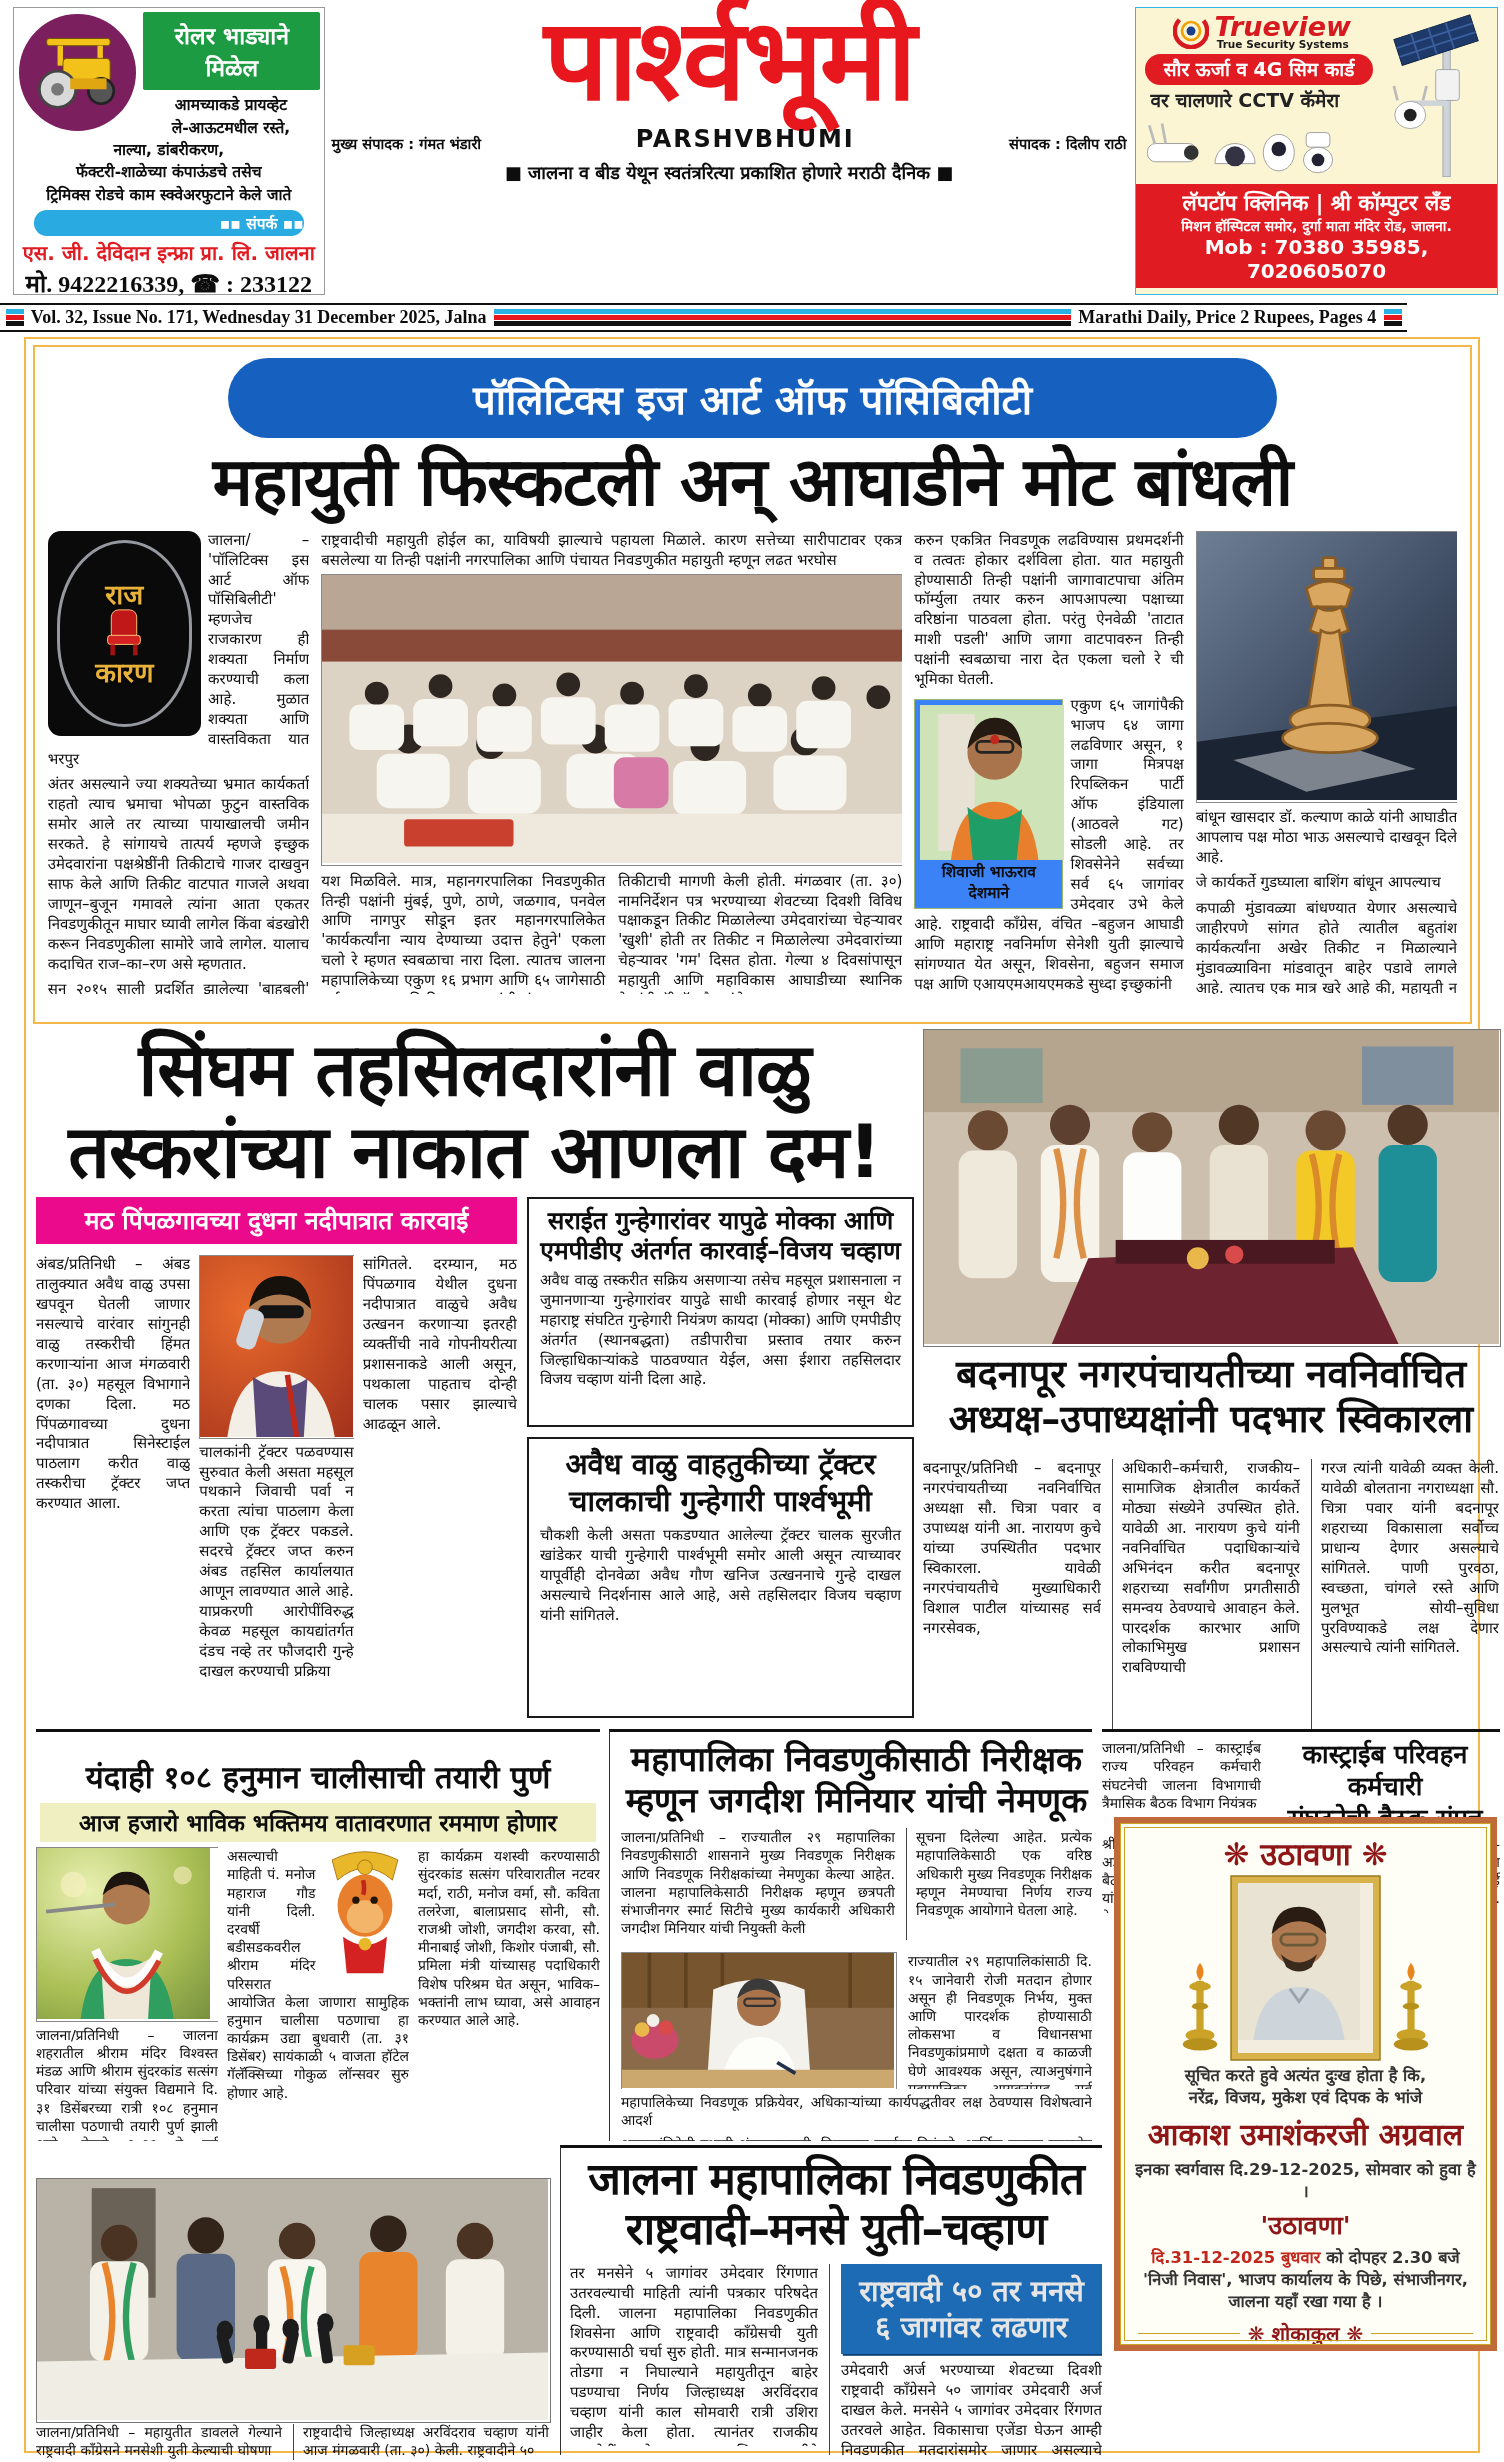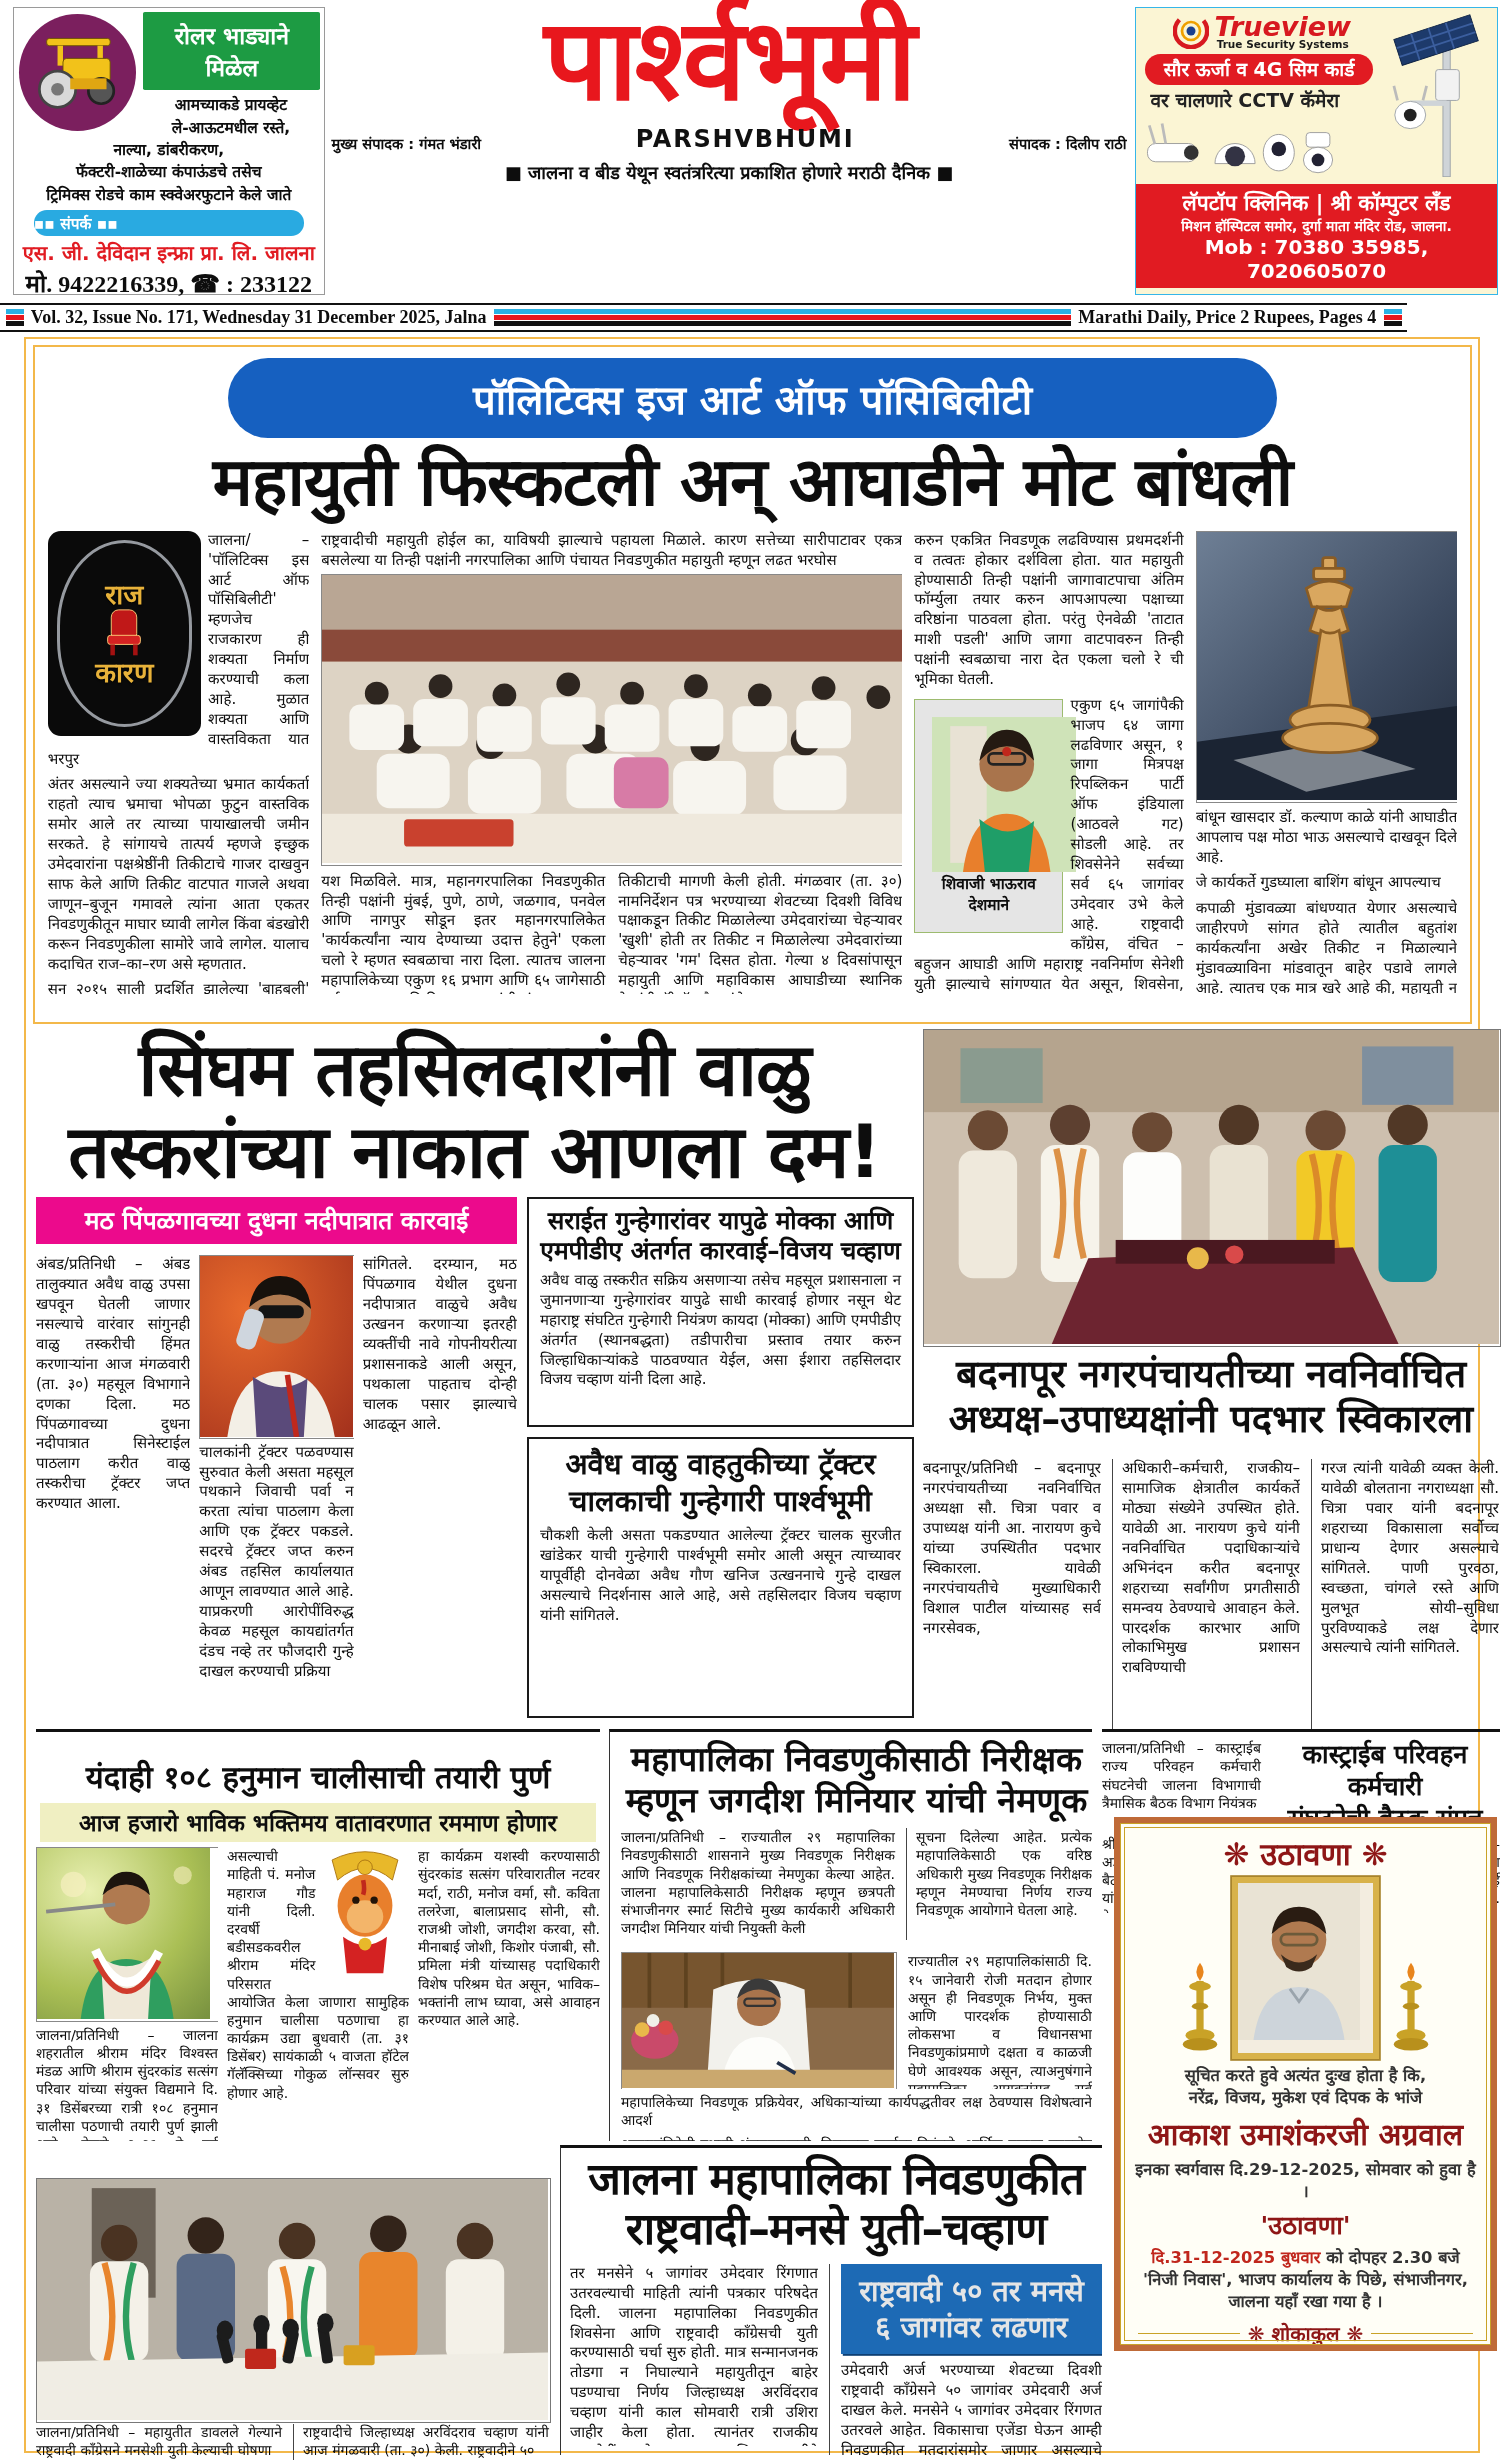--- a/index.html
+++ b/index.html
@@ -9,21 +9,21 @@
   .jc{text-align:justify;text-justify:inter-word;}
   p{margin:0 0 5.5px 0;}
   .bodytxt{font-size:15px;line-height:1.33;}
   .small{font-size:14px;line-height:1.3;}
   .clip{overflow:hidden;}
   
   .ad-left{left:12.8px;top:7.3px;width:312px;height:288px;border:1.4px solid #9a9a9a;background:#fff;padding:3.6px;box-sizing:border-box;}
   .roller-circle{float:left;width:117px;height:117px;border-radius:50%;background:#7b1f5e;display:flex;align-items:center;justify-content:center;margin:1.8px 5.5px 1.8px 1.8px;}
   .adl-head{background:#1d9b43;color:#fff;font-weight:bold;font-size:23px;text-align:center;padding:7.3px 1.8px;border-radius:1.8px;margin-left:126px;}
   .adl-lines{font-weight:bold;font-size:15.5px;text-align:center;line-height:1.45;margin-top:3.6px;}
-  .adl-contact{background:#29aae1;color:#fff;font-weight:bold;font-size:15.5px;text-align:left;border-radius:12.8px;margin:3.6px 16.4px;padding:1.8px 0;}
+  .adl-contact{background:#29aae1;color:#fff;font-weight:bold;font-size:15.5px;text-align:right;border-radius:12.8px;margin:3.6px 16.4px;padding:1.8px 0;}
   .adl-company{color:#e11b22;font-weight:bold;font-size:20px;text-align:center;}
   .adl-phone{font-weight:bold;font-size:24px;text-align:center;font-family:"Liberation Serif",serif;}
   
   .mast{left:326px;top:3.6px;width:806px;height:292px;text-align:center;}
   .mast-title{font-size:113px;line-height:1.0;font-weight:800;color:#e8171d;letter-spacing:-2.7px;white-space:nowrap;}
   .mast-row{display:flex;justify-content:space-between;align-items:flex-end;margin-top:8px;padding:0 5.5px;}
   .mast-ed{font-size:14.6px;font-weight:bold;}
   .mast-roman{font-size:24px;font-weight:800;letter-spacing:1.8px;color:#111;}
   .mast-tag{font-size:18px;font-weight:bold;margin-top:7.3px;}
   
@@ -54,21 +54,21 @@
   .lead-colA{width:266px;}
   .lead-colB{width:591px;}
   .lead-colC{width:274px;}
   .lead-colD{width:266px;}
   .rajlogo{float:left;width:153px;height:205px;background:#0a0a0a;border-radius:12.8px;margin:0 7.3px 3.6px 0;
            display:flex;flex-direction:column;align-items:center;justify-content:center;position:relative;}
   .rajring{position:absolute;inset:9px;border:3.6px solid #b9bec6;border-radius:50%/46%;opacity:.8;}
   .rajword{color:#e8b23a;font-weight:800;font-size:27px;line-height:1;z-index:1;text-shadow:0 0.9px 1.8px #000;}
   .twocol{column-count:2;column-gap:12.8px;}
   .photo-meeting{width:591px;height:290px;border:0.9px solid #888;}
-  .fig-portrait{float:left;width:149px;margin:3.6px 7.3px 1.8px 0;background:#e5e5e5;border:1.8px solid #9dbb6f;padding:17px;box-sizing:border-box;}
+  .fig-portrait{float:left;width:149px;margin:3.6px 7.3px 1.8px 0;background:#3b82f6;border:1.8px solid #9dbb6f;padding:5px;box-sizing:border-box;}
   .fig-portrait .cap{font-size:15.5px;font-weight:bold;text-align:center;padding-top:1.8px;}
   .photo-chess{width:266px;height:270px;border:0.9px solid #888;margin-bottom:5.5px;}
   
   .singham-hl{left:36px;top:1029px;width:877px;text-align:center;font-size:73px;font-weight:800;line-height:1.12;letter-spacing:-0.9px;}
   .magenta{left:36px;top:1197px;width:481px;height:47px;background:#ec0a8c;color:#fff;font-weight:800;
            font-size:24.6px;text-align:center;line-height:47px;}
   .math-story{left:36px;top:1255px;width:481px;height:463px;display:flex;gap:9px;}
   .math-col{flex:1;}
   .photo-phone{width:100%;height:182px;border:0.9px solid #888;margin-bottom:3.6px;}
   .box{border:2.3px solid #1a1a1a;box-sizing:border-box;background:#fff;padding:7.3px 11px;}

